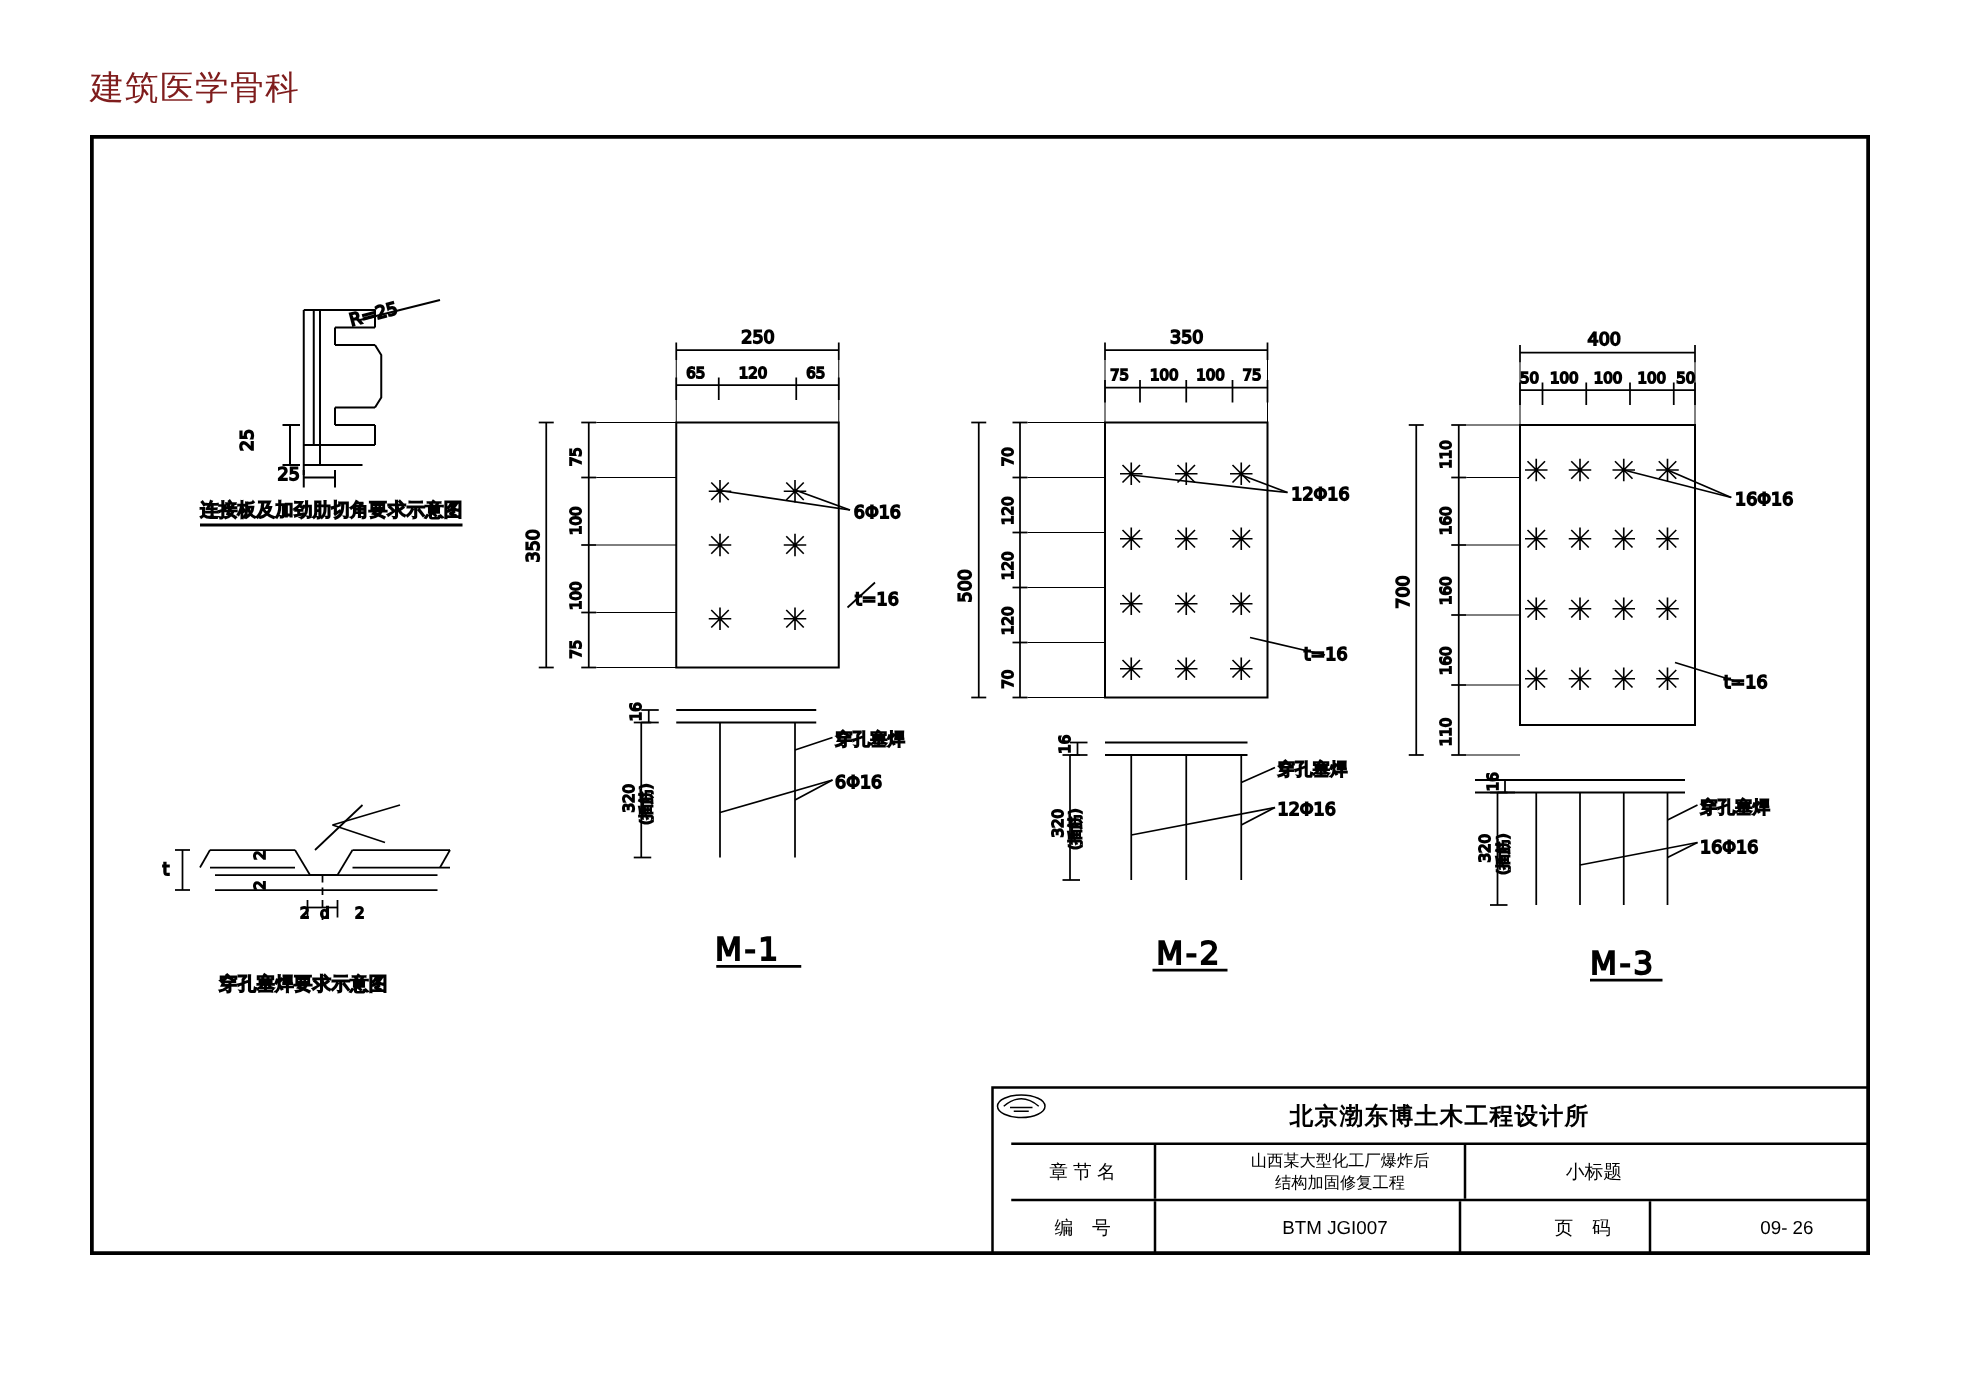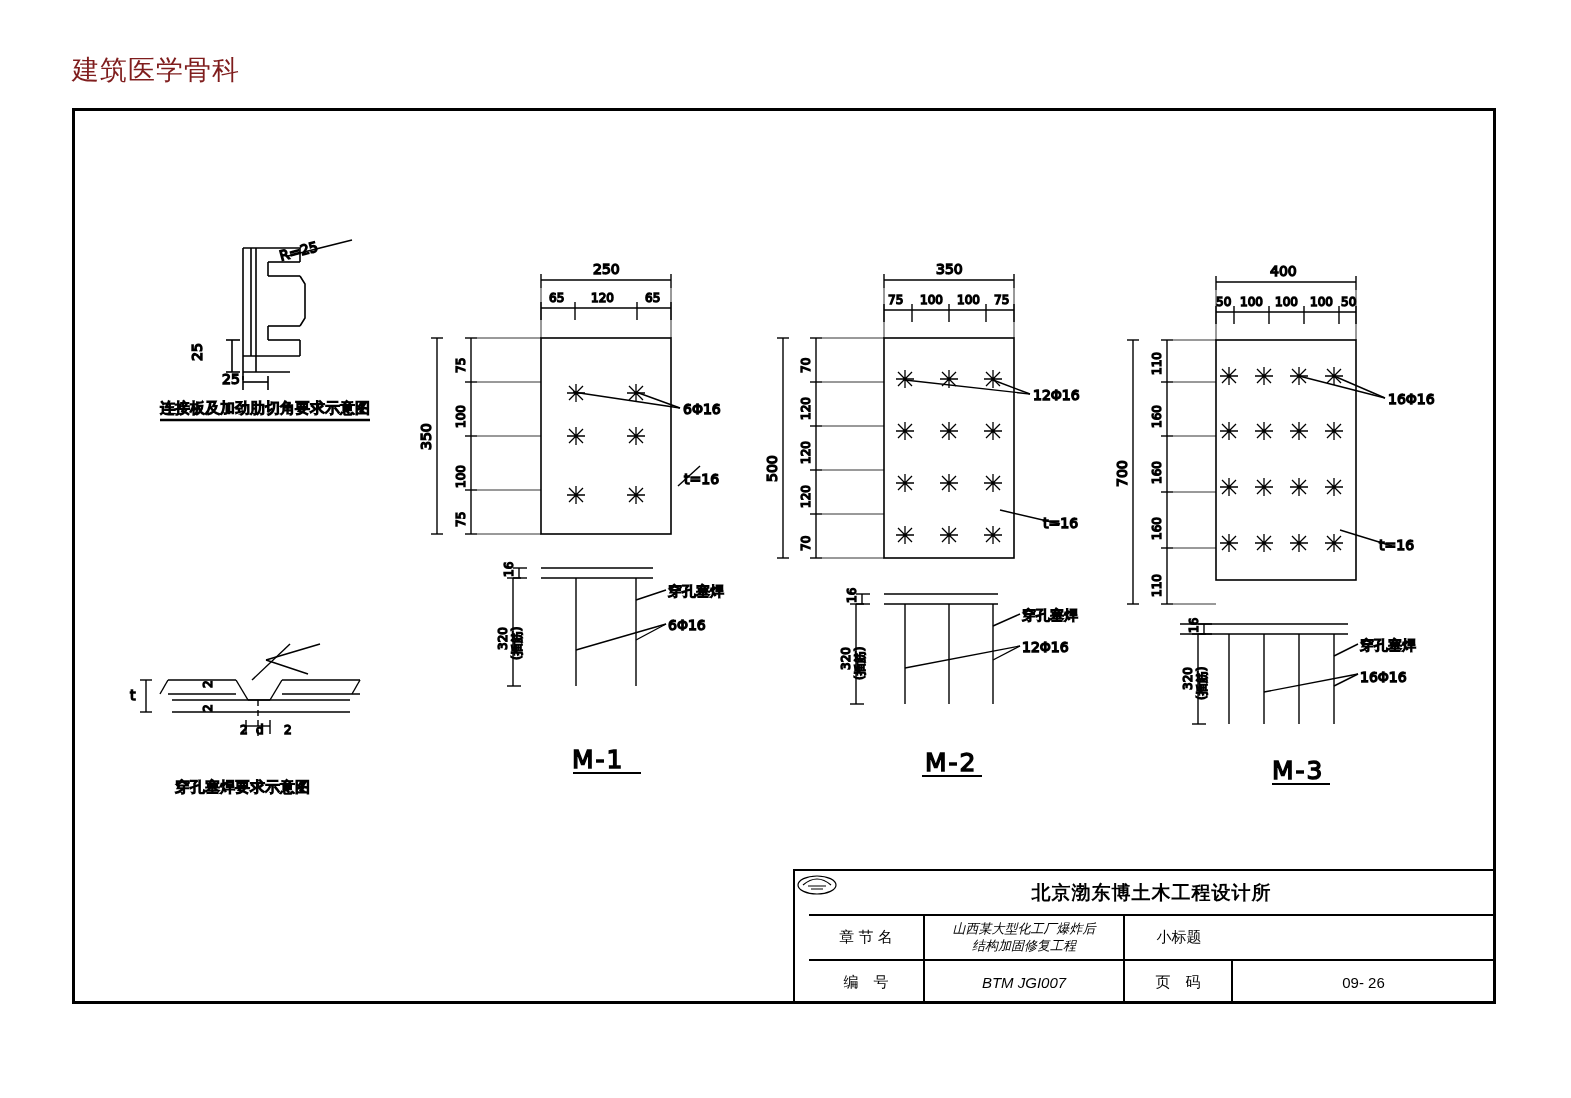--- a/index.html
+++ b/index.html
@@ -9,28 +9,28 @@
   .frame{position:absolute;left:72px;top:108px;width:1424px;height:896px;border:3px solid #000;box-sizing:border-box;}
   svg{position:absolute;left:0;top:0;}
   text{font-family:"DejaVu Sans",sans-serif;fill:#000;}
   .cap{font-size:15px;}
   .dim{font-size:14px;}
   .dims{font-size:12px;}
   .lbl{font-size:14px;}
   .ttl{font-size:25px;letter-spacing:2px;}
   .tb{position:absolute;left:793px;top:869px;width:703px;height:135px;border:2px solid #000;box-sizing:border-box;padding-left:14px;}
   .tb .row{display:flex;border-bottom:2px solid #000;box-sizing:border-box;}
-  .tb .row:last-child{border-bottom:none;}
+  .tb .row:last-child{border-bottom:none;gap:44px;}
   .tb .r1{height:45px;align-items:center;justify-content:center;}
-  .tb .r2{height:45px;}
+  .tb .r2{height:45px;gap:48px;}
   .tb .r3{height:43px;}
   .cell{display:flex;align-items:center;justify-content:center;border-right:2px solid #000;box-sizing:border-box;font-size:15px;text-align:center;}
   .cell:last-child{border-right:none;}
   .c1{width:116px;}
-  .c2{width:200px;font-style:italic;}
+  .c2{width:200px;}
   .c3{width:108px;}
   .c4{width:auto;flex:1;}
   .twoline{line-height:1.25;font-size:13px;}
   .firm{font-size:19px;font-weight:bold;letter-spacing:1px;}
   .logo{width:44px;height:26px;margin-right:10px;}
 </style>
 </head>
 <body>
 
 <div id="sheet">

